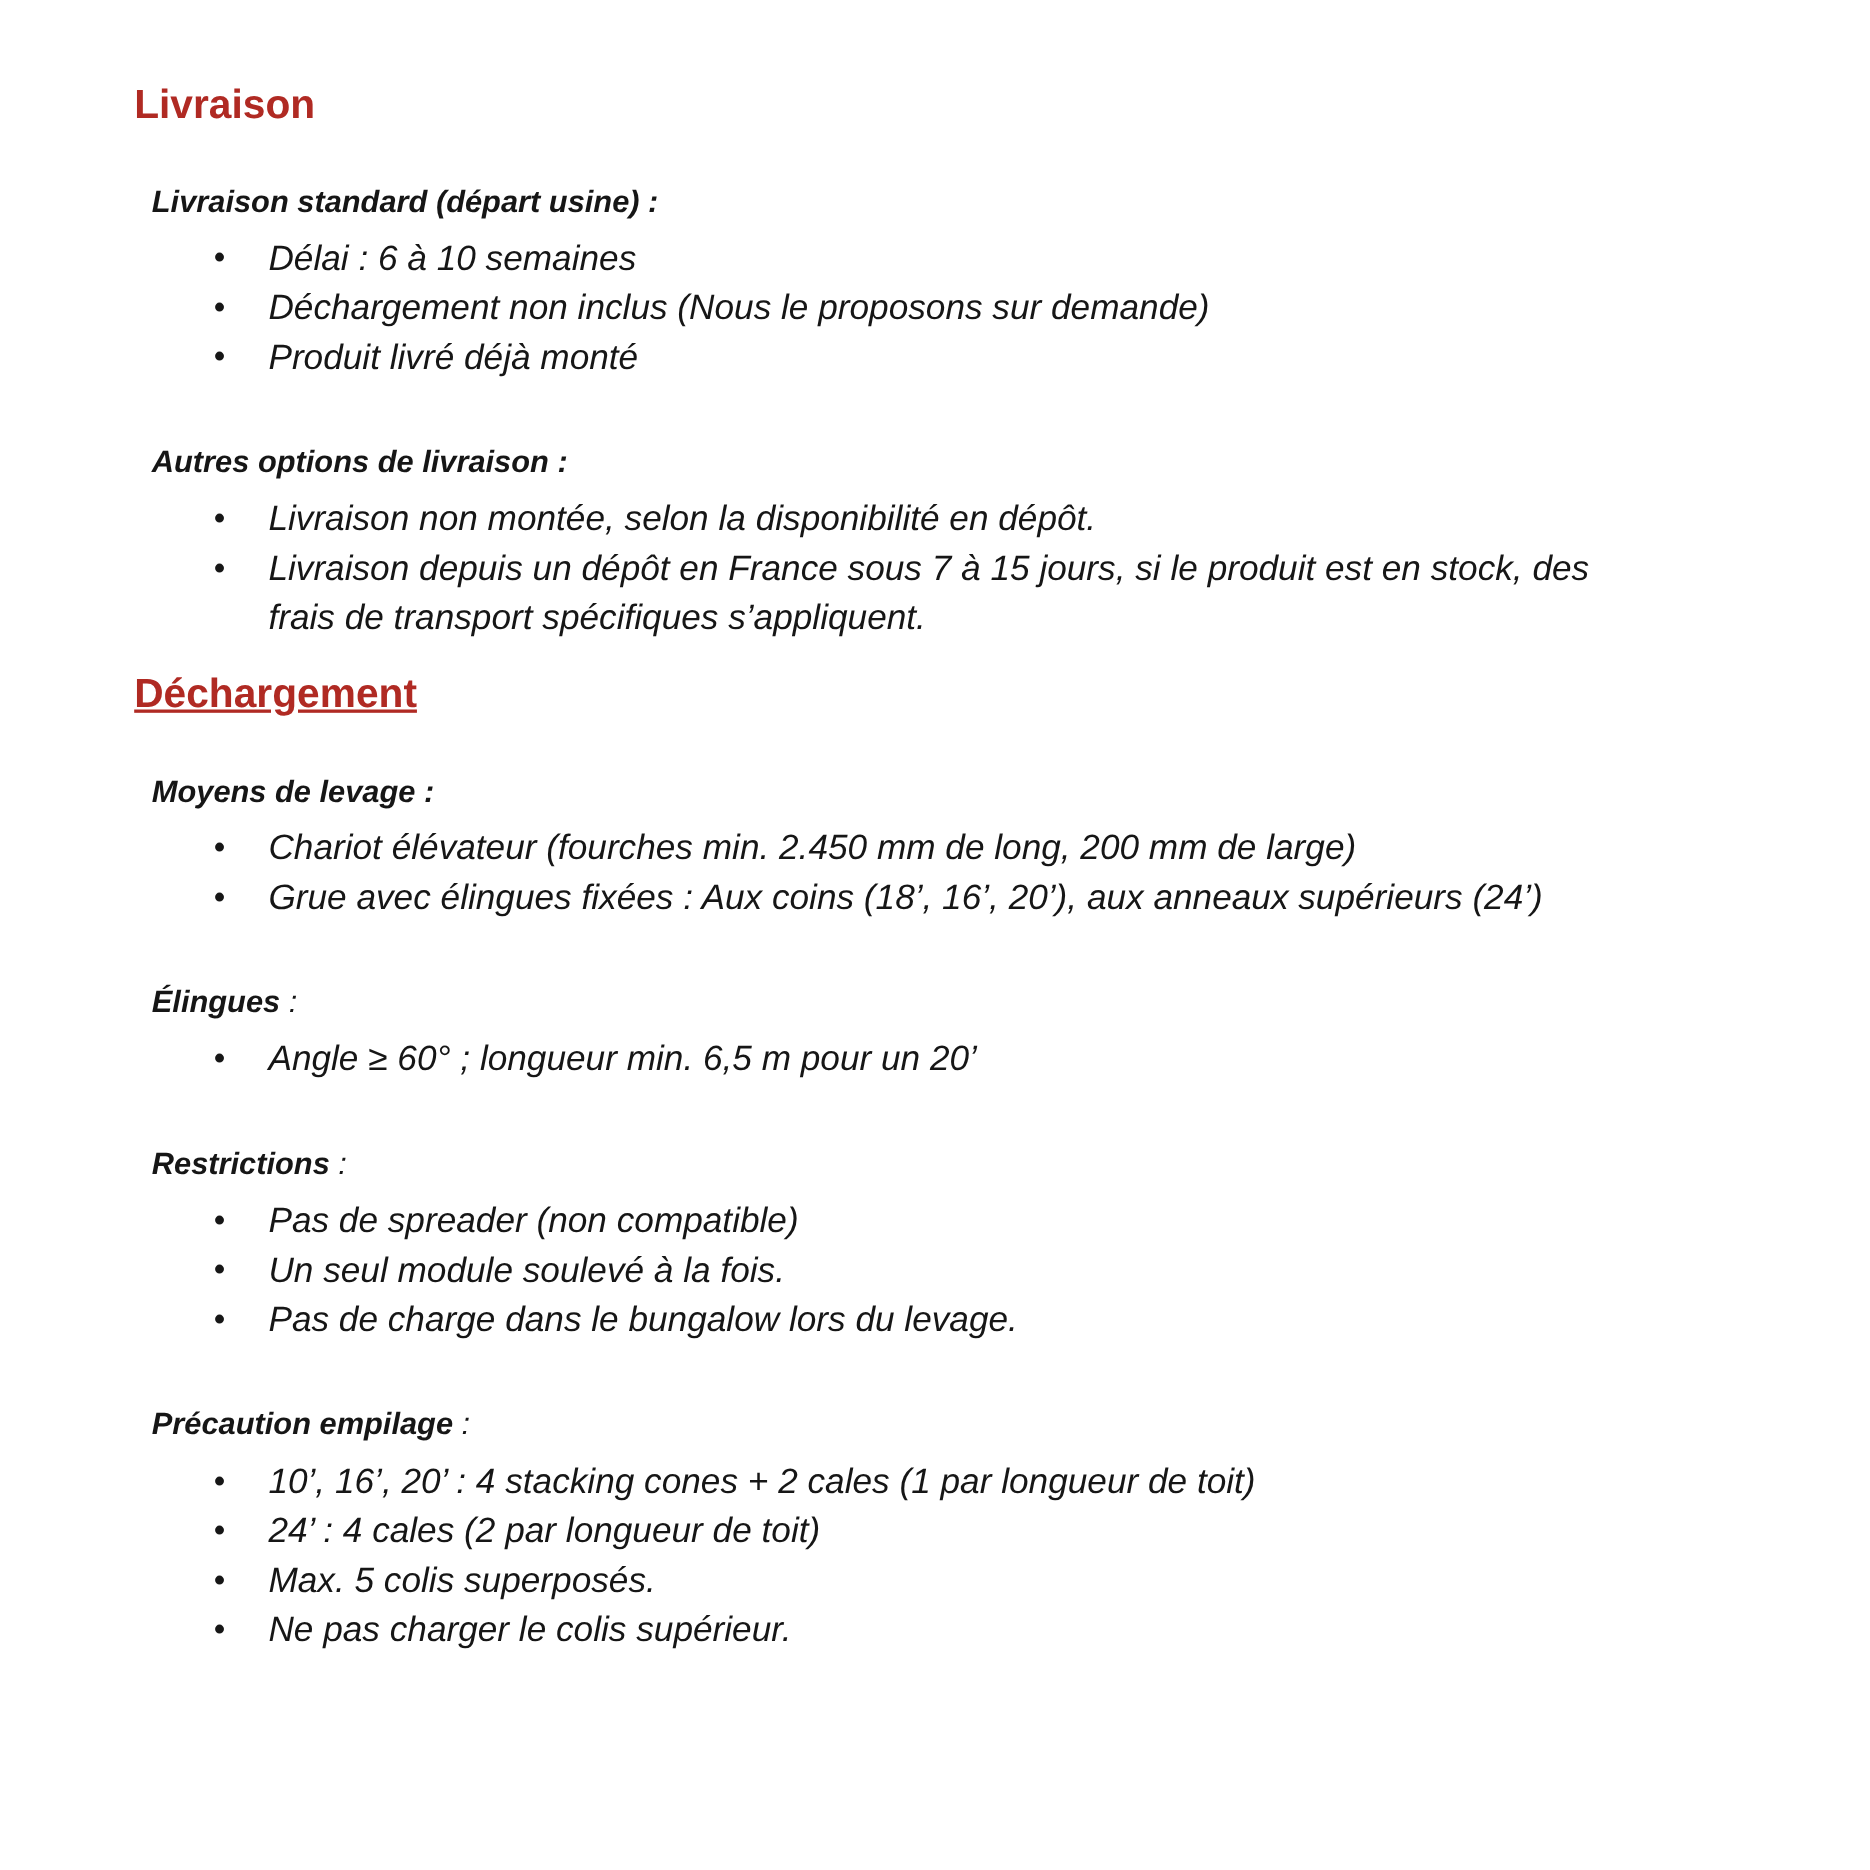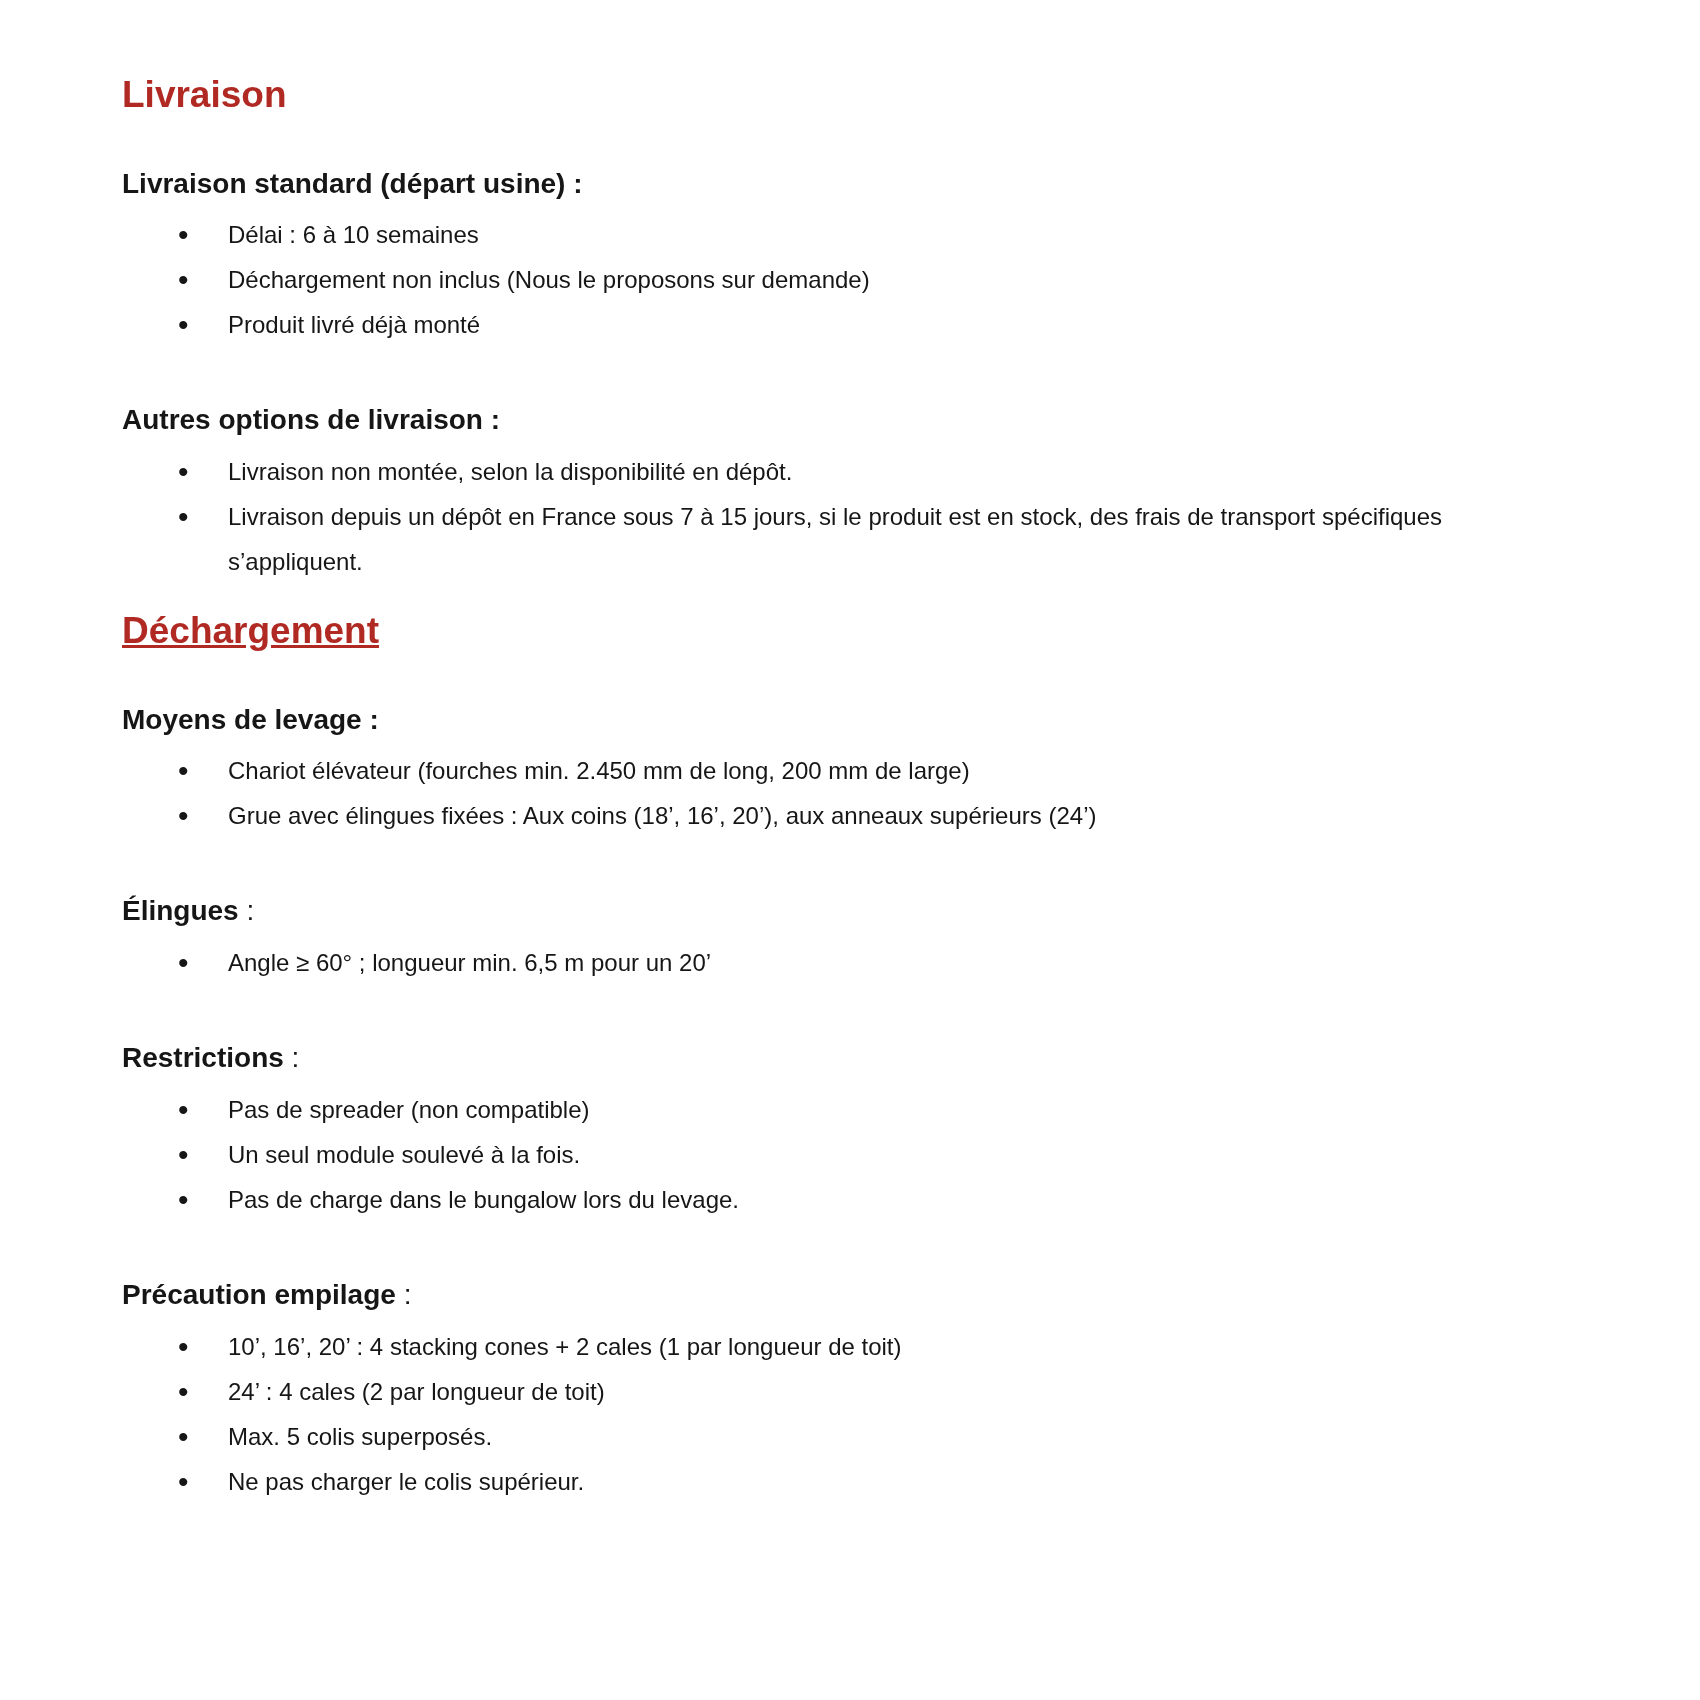--- a/index.html
+++ b/index.html
@@ -25,21 +25,22 @@
     font-size: 37px;
     line-height: 1.15;
     font-weight: bold;
     color: var(--heading-color, #b02a23);
   }
   .section + .section .section-heading {
     margin-top: 26px;
     text-decoration: underline;
   }
   .group {
-    margin: 0 0 54px 0;
+    margin: 0 0 54px 16px;
+    font-style: italic;
   }
   .group:last-child {
     margin-bottom: 0;
   }
   .group-label {
     margin: 0 0 10px 0;
     font-size: 28px;
     line-height: 1.35;
   }
   .label-bold {
@@ -49,21 +50,21 @@
     font-weight: normal;
   }
   .bullets {
     list-style: none;
     margin: 0;
     padding: 0;
   }
   .bullets li {
     position: relative;
     padding-left: 106px;
-    font-size: 24px;
+    font-size: 32px;
     line-height: 45px;
   }
   .bullets li::before {
     content: "\2022";
     position: absolute;
     left: 56px;
     top: 0;
     font-size: 30px;
     line-height: 45px;
     color: var(--text-color, #161616);

